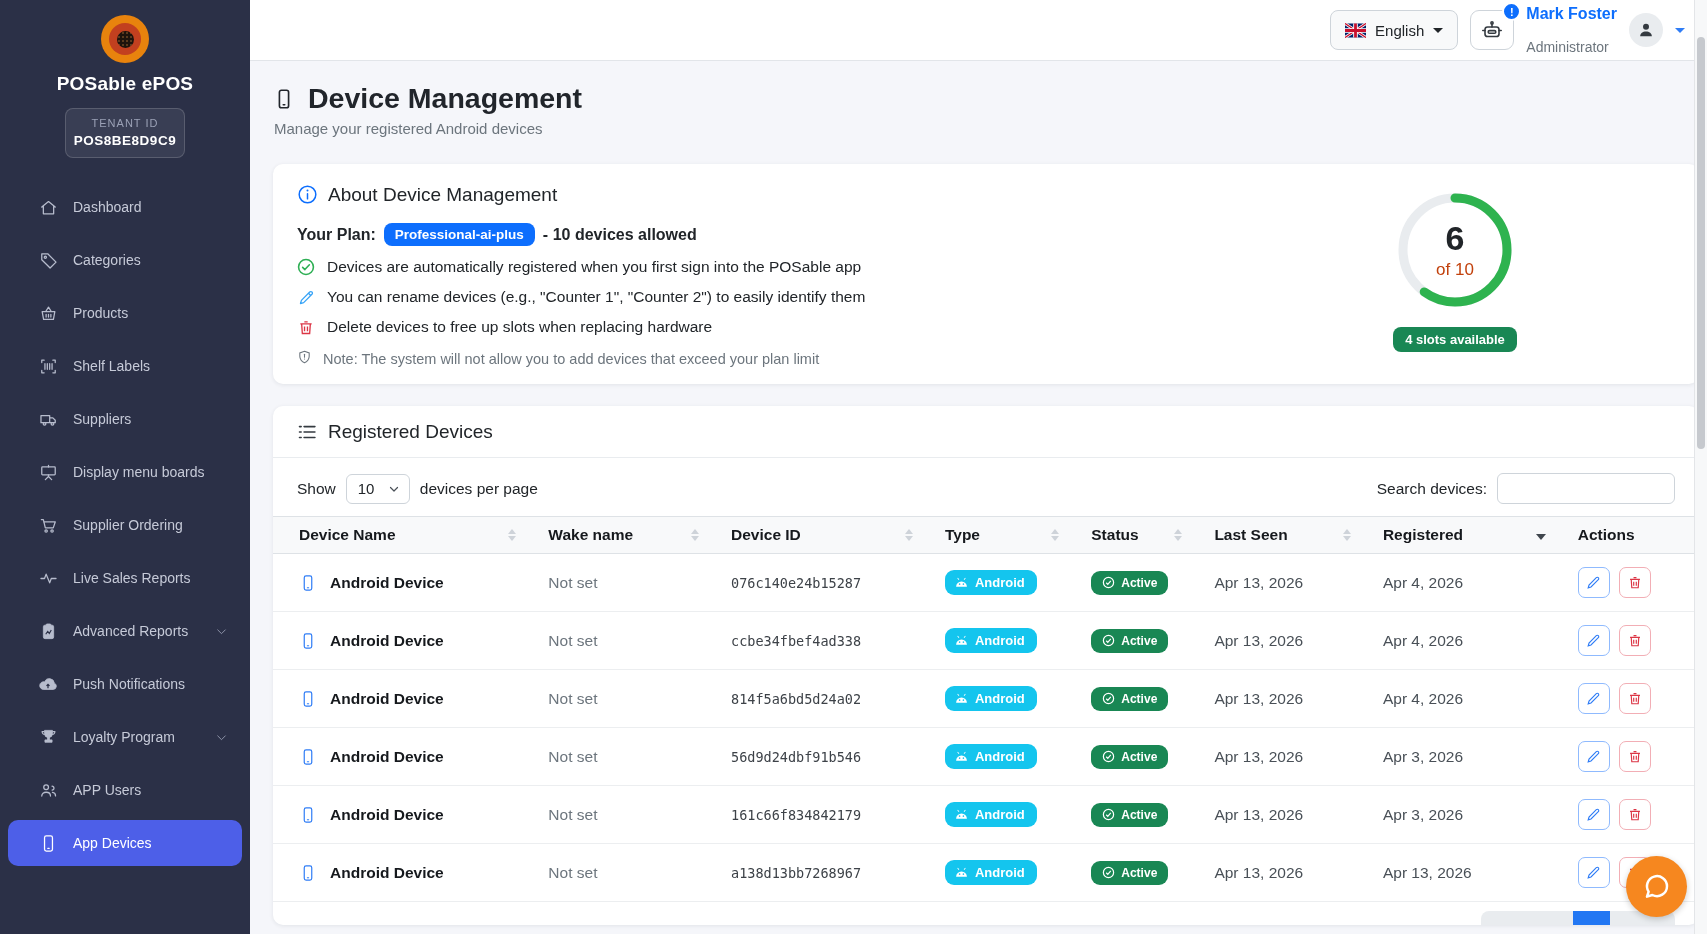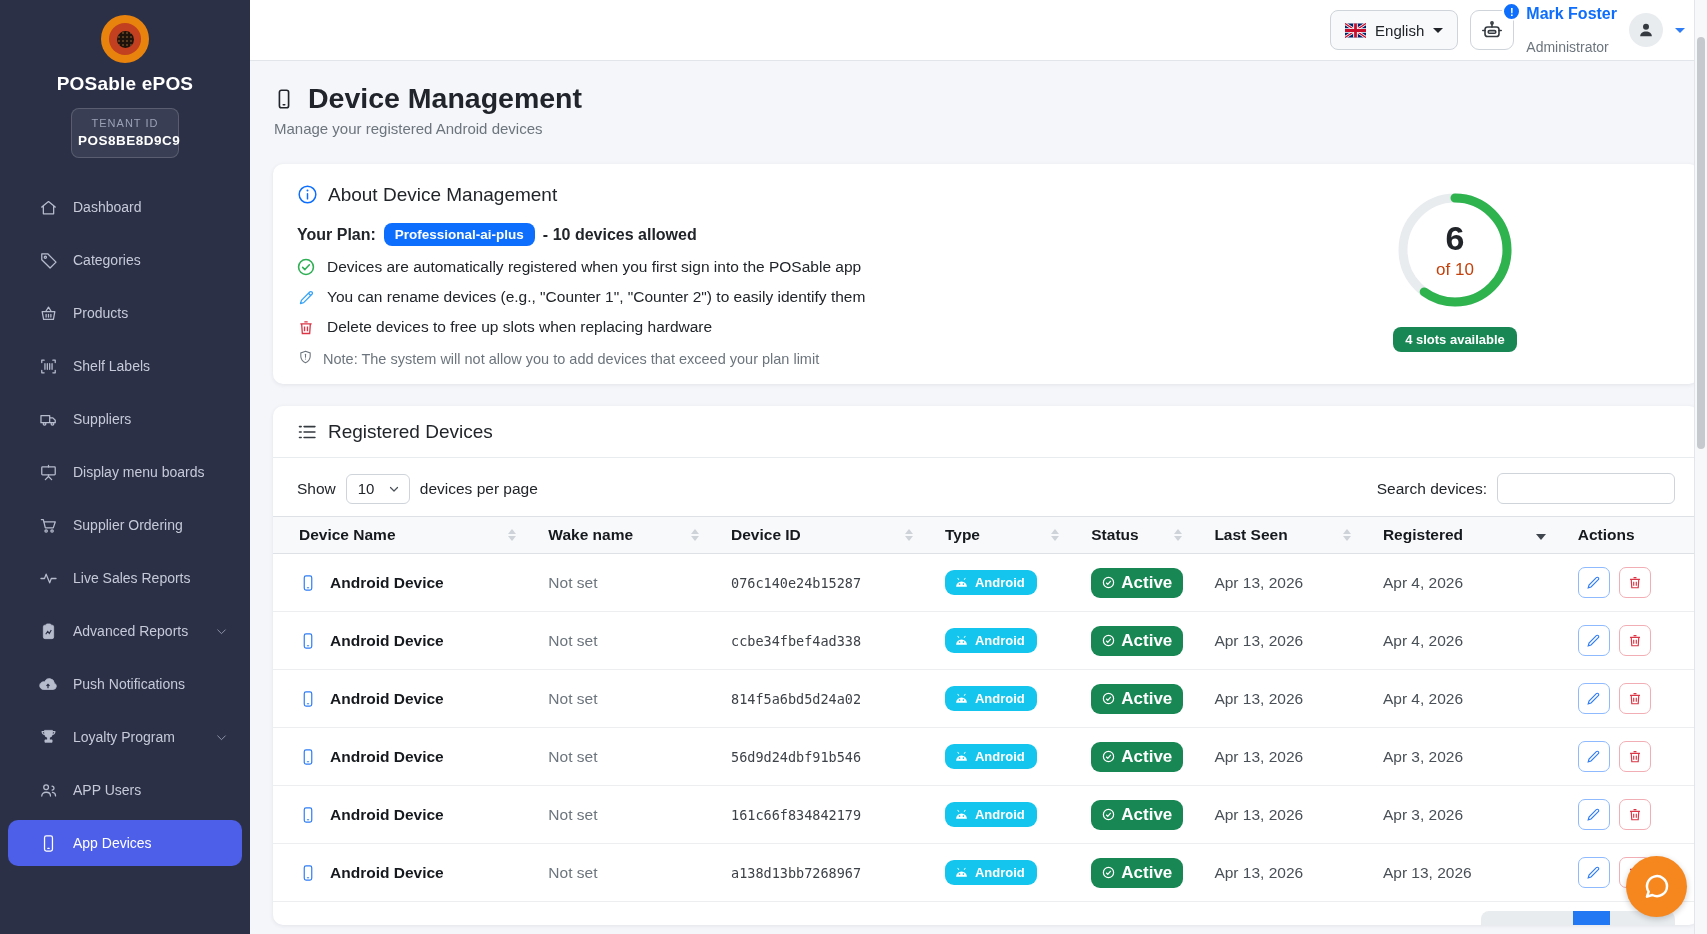--- a/index.html
+++ b/index.html
@@ -7,21 +7,21 @@
   body { font-family:"Liberation Sans","DejaVu Sans",sans-serif; background:#f5f6fa; color:#212529; }
   .app { position:relative; width:1707px; height:934px; overflow:hidden; }
 
   
   .sidebar { position:absolute; left:0; top:0; width:250px; height:934px; background:#2b3047; z-index:20; }
   .brand-area { text-align:center; padding-top:15px; }
   .logo { width:48px; height:48px; margin:0 auto; border-radius:50%; background:#e8830d; display:flex; align-items:center; justify-content:center; }
   .logo .mid { width:32px; height:32px; border-radius:50%; background:#c2401f; display:flex; align-items:center; justify-content:center; }
   .logo .core { width:17px; height:17px; border-radius:50%; background:#1d130c; background-image:radial-gradient(#5a3a1d 1px, transparent 1.2px); background-size:4px 4px; }
   .brand-name { color:#fff; font-size:19px; font-weight:bold; margin-top:10px; letter-spacing:.2px; }
-  .tenant-box { width:108px; margin:13px auto 13px; background:rgba(255,255,255,.07); border:1px solid rgba(255,255,255,.16); border-radius:8px; padding:8px 6px 9px; }
+  .tenant-box { width:120px; margin:13px auto 13px; background:rgba(255,255,255,.07); border:1px solid rgba(255,255,255,.16); border-radius:8px; padding:8px 6px 9px; }
   .tenant-label { font-size:11px; letter-spacing:1px; color:#9ba1b6; }
   .tenant-id { font-size:13.5px; font-weight:bold; color:#fff; margin-top:4px; letter-spacing:.5px; }
   .nav { margin-top:26px; }
   .nav-item { display:flex; align-items:center; height:46px; margin:7px 8px 0; padding:0 14px 0 30px; color:#c6cad8; border-radius:10px; cursor:pointer; text-decoration:none; }
   .nav-ico { width:20px; height:20px; display:inline-flex; align-items:center; justify-content:center; color:#b7bccd; flex:0 0 20px; }
   .nav-label { margin-left:15px; font-size:14px; white-space:nowrap; }
   .nav-chev { margin-left:auto; color:#9ba1b6; display:inline-flex; }
   .nav-item.active { background:#4d5fe8; color:#fff; }
   .nav-item.active .nav-ico { color:#fff; }
   .nav-ico svg, .nav-chev svg { stroke:currentColor; }
@@ -45,21 +45,21 @@
   .page-title { font-size:28.5px; font-weight:600; color:#21252b; }
   .page-subtitle { font-size:15px; color:#6c757d; margin-top:5px; margin-left:1px; }
 
   .card { background:#fff; border-radius:10px; box-shadow:0 1px 4px rgba(30,40,60,.09); }
   .about-card { margin-top:27px; position:relative; padding:20px 24px 22px; height:220px; }
   .about-head { display:flex; align-items:flex-start; gap:10px; font-size:19px; color:#212529; }
   .plan-line { margin-top:17px; font-size:16px; font-weight:bold; display:flex; align-items:center; gap:8px; }
   .plan-badge { background:#0d6efd; color:#fff; font-size:13.5px; font-weight:bold; padding:4px 11px; border-radius:8px; }
   .bullet { display:flex; align-items:center; gap:12px; margin-top:12px; font-size:15.5px; color:#212529; }
   .bullet .b-ico { width:18px; display:inline-flex; justify-content:center; flex:0 0 18px; }
-  .note-line { display:flex; align-items:center; gap:10px; margin-top:13px; font-size:14.5px; color:#6c757d;text-align:center; }
+  .note-line { display:flex; align-items:center; gap:10px; margin-top:13px; font-size:14.5px; color:#6c757d; }
   .usage { position:absolute; top:26px; right:182px; width:124px; text-align:center; }
   .donut-wrap { position:relative; width:120px; height:120px; margin:0 auto; }
   .donut-txt { position:absolute; inset:0; display:flex; flex-direction:column; align-items:center; justify-content:center; }
   .donut-count { font-size:34px; font-weight:bold; color:#212529; line-height:1; }
   .donut-of { font-size:17px; color:#c2410c; margin-top:5px; }
   .slots-badge { display:inline-block; margin-top:17px; background:#198754; color:#fff; font-size:13px; font-weight:bold; padding:5px 12px; border-radius:8px; white-space:nowrap; }
 
   .devices-card { margin-top:22px; height:519px; overflow:hidden; }
   .dev-head { padding:15px 24px 14px; border-bottom:1px solid #e9ecef; display:flex; align-items:center; gap:11px; font-size:19px; color:#212529; }
   .controls { display:flex; align-items:center; justify-content:space-between; padding:15px 24px 0; }
@@ -77,21 +77,21 @@
   .sort .tri-up { width:0; height:0; border-left:4.5px solid transparent; border-right:4.5px solid transparent; border-bottom:5.5px solid #ced3d9; }
   .sort .tri-dn { width:0; height:0; border-left:4.5px solid transparent; border-right:4.5px solid transparent; border-top:5.5px solid #ced3d9; }
   .sort.desc { margin-top:8px; }
   .sort.desc .tri-dn { border-top-color:#40464d; border-left-width:5px; border-right-width:5px; border-top-width:6.5px; }
   tbody td { border-bottom:1px solid #eceef0; padding:13px 16px; font-size:15.5px; vertical-align:middle; }
   td.cell-name { padding-left:26px;text-align:center; }
   .dev-name { display:flex; align-items:center; gap:13px; font-weight:bold; color:#16191d; }
   .muted { color:#6c757d; }
   .dev-id { font-family:"DejaVu Sans Mono","Liberation Mono",monospace; font-size:13.5px; color:#3d4248; }
   .badge-android { display:inline-flex; align-items:center; gap:7px; background:#14c5ee; color:#fff; font-size:13px; font-weight:bold; padding:5px 12px 5px 10px; border-radius:9px; }
-  .badge-active { display:inline-flex; align-items:center; gap:6px; background:#198754; color:#fff; font-size:17px; font-weight:bold; padding:5px 11px; border-radius:9px; }
+  .badge-active { display:inline-flex; align-items:center; gap:6px; background:#198754; color:#fff; font-size:12px; font-weight:bold; padding:5px 11px; border-radius:9px; }
   .date-txt { color:#495057; }
   .act-btns { display:flex; gap:9px; }
   .btn-edit, .btn-del { width:32px; height:31px; border-radius:7px; background:#fff; display:inline-flex; align-items:center; justify-content:center; cursor:pointer; }
   .btn-edit { border:1px solid #8fbafe; }
   .btn-del { border:1px solid #f2aeb5; }
 
   .table-footer { display:flex; align-items:center; justify-content:space-between; padding:0 24px; margin-top:9px; }
   .summary { font-size:15.5px; color:#2b3036; }
   .pagination { display:flex; }
   .page-btn { height:40px; display:inline-flex; align-items:center; justify-content:center; font-size:15px; color:#212529; background:#e9ecef; cursor:pointer; border:none; font-family:inherit; }

